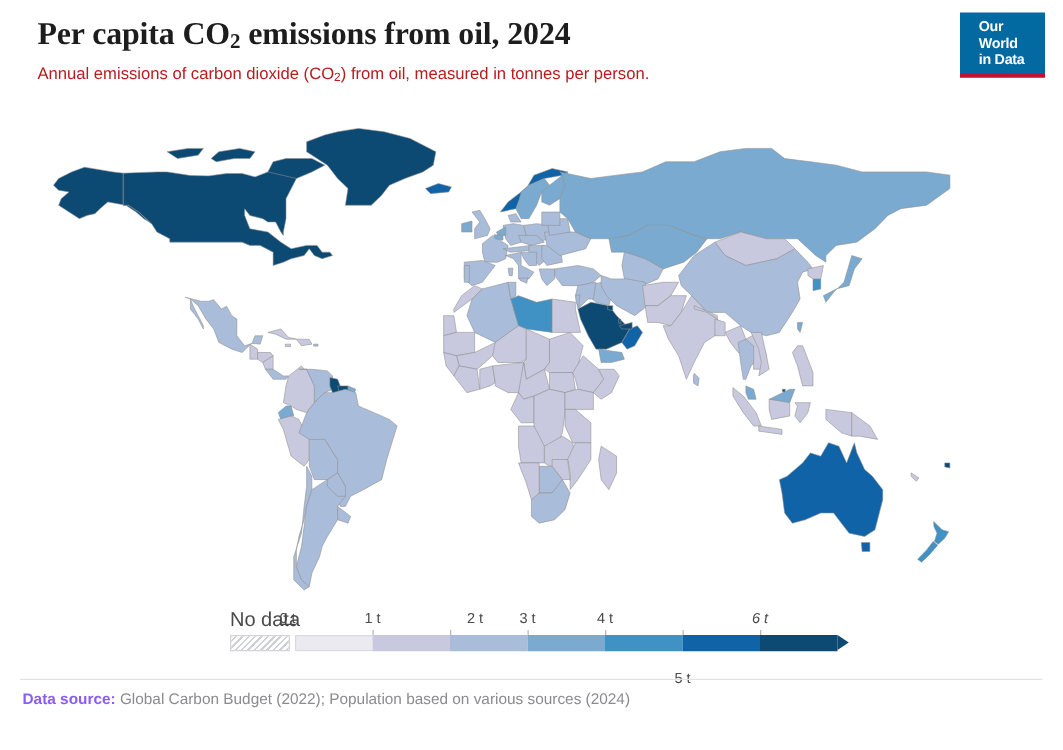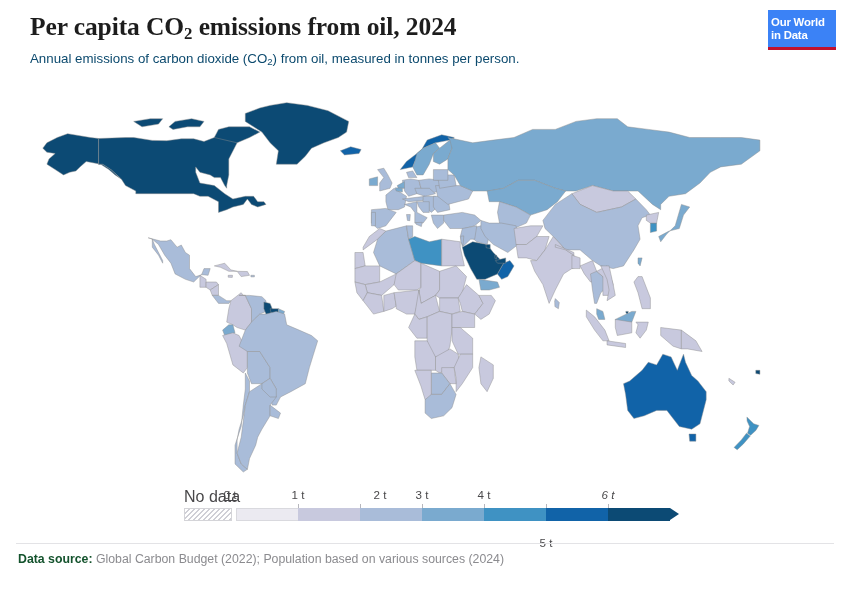--- a/index.html
+++ b/index.html
@@ -12,29 +12,29 @@
 
   
   .header{position:absolute;left:18px;top:12px;right:18px;margin-left:12px;}
   .title{
     font-family:"Liberation Serif",serif;
     font-size:25.5px;font-weight:700;color:#1d1d1d;
     letter-spacing:-0.1px;line-height:1.15;margin:0;
   }
   .title sub{font-size:0.66em;vertical-align:-0.22em;font-weight:700;}
   .subtitle{
-    font-size:13.3px;color:#0c4a6e;margin:7px 0 0 0;line-height:1.3;
+    font-size:13.3px;color:#b91c1c;margin:7px 0 0 0;line-height:1.3;
     font-weight:400;
   }
   .subtitle sub{font-size:0.72em;vertical-align:-0.2em;}
 
   
   .logo{
     position:absolute;right:14px;top:10px;width:68px;
-    background:#3b82f6;padding:6px 7px 5px 3px;box-sizing:border-box;
+    background:#0369a1;padding:6px 7px 5px 15px;box-sizing:border-box;
     border-bottom:3px solid #c0112f;
   }
   .logo-line{
     color:#fff;font-size:11.4px;font-weight:700;line-height:1.12;
     letter-spacing:-0.2px;
   }
 
   
   .mapwrap{position:absolute;left:0;top:92px;width:850px;height:390px;}
   .mapwrap svg{display:block;width:850px;height:390px;}
@@ -62,21 +62,21 @@
   .tick-label{
     position:absolute;top:0px;font-size:11.6px;color:#49484a;
     transform:translateX(-50%);white-space:nowrap;
   }
   .tick-mark{position:absolute;top:16px;width:1px;height:4px;background:#b7b7bd;}
 
   
   .rule{position:absolute;left:16px;right:16px;top:543px;height:1px;background:#e3e3e6;}
   .footer{position:absolute;left:18px;top:550px;right:18px;}
   .f-line{font-size:12.3px;color:#8b8b8f;line-height:1.58;}
-  .f-line b{color:#14532d;font-weight:700;}
+  .f-line b{color:#8b5cf6;font-weight:700;}
 </style>
 </head>
 <body>
 
 <div class="frame">
 
   <div class="header">
     <h1 class="title"><span>Per capita CO</span><sub>2</sub><span> emissions from oil, 2024</span></h1>
     <p class="subtitle"><span>Annual emissions of carbon dioxide (CO</span><sub>2</sub><span>) from oil, measured in tonnes per person.</span></p>
   </div>

